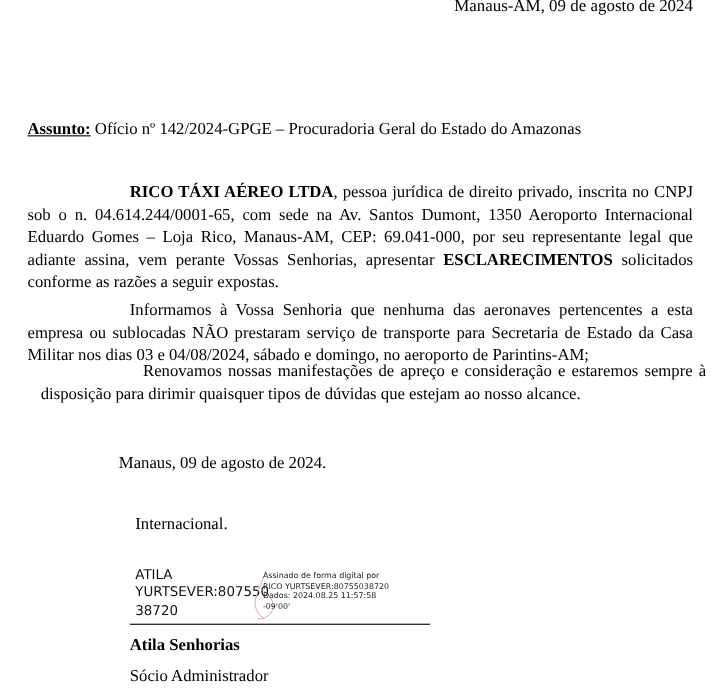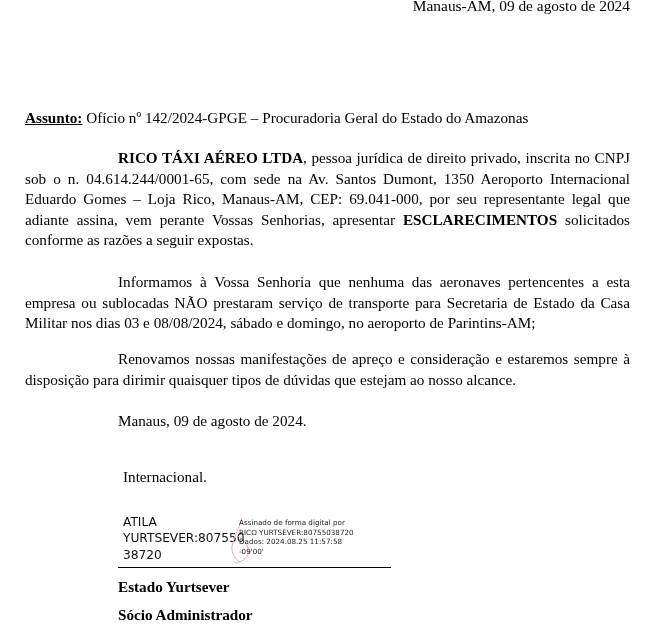--- a/index.html
+++ b/index.html
@@ -10,56 +10,56 @@
   }
   .abs { position: absolute; white-space: nowrap; }
   .date-top { top: -3px; right: 26px; font-size: 15.4px; }
   .subject { top: 109px; left: 25px; }
   .subject b { font-weight: bold; text-decoration: underline; }
   .para {
     position: absolute; left: 25px; width: 605px;
     text-align: justify; line-height: 20.6px;
   }
   .para .indent { display: inline-block; width: 93px; }
-  .p1 { top: 148px; }
+  .p1 { top: 165px; }
   .p2 { top: 272px; }
-  .p3 { top: 349px; }
-  .city-date { top: 412px; left: 118px; }
+  .p3 { top: 328px; margin-left: 12px; }
+  .city-date { top: 412px; left: 108px; }
   .closing { top: 468px; left: 123px; }
   .sig-name {
     top: 514px; left: 123px; white-space: normal;
     font-family: "DejaVu Sans", "Liberation Sans", sans-serif;
     font-size: 12.2px; line-height: 16.4px; color: #111;
     width: 112px;
   }
   .sig-mark {
     position: absolute; top: 516px; left: 228px; width: 26px; height: 50px;
   }
   .sig-detail {
     top: 518px; left: 239px; white-space: normal;
     font-family: "DejaVu Sans", "Liberation Sans", sans-serif;
     font-size: 7.2px; line-height: 9.6px; color: #222; width: 140px;
   }
   .sig-line {
     position: absolute; top: 567px; left: 118px; width: 273px; height: 0;
     border-top: 1px solid #000;
   }
   .signer { top: 578px; left: 118px; font-weight: bold; }
-  .role { top: 606px; left: 118px; font-weight: bold; }
+  .role { top: 606px; left: 118px; font-weight: normal; }
 </style>
 </head>
 <body>
 
 <div class="abs date-top">Manaus-AM, 09 de agosto de 2024</div>
 
 <div class="abs subject"><b>Assunto:</b><span> Ofício nº 142/2024-GPGE – Procuradoria Geral do Estado do Amazonas</span></div>
 
 <div class="para p1"><span class="indent"></span><b>RICO TÁXI AÉREO LTDA</b><span>, pessoa jurídica de direito privado, inscrita no CNPJ sob o n. 04.614.244/0001-65, com sede na Av. Santos Dumont, 1350 Aeroporto Internacional Eduardo Gomes – Loja Rico, Manaus-AM, CEP: 69.041-000, por seu representante legal que adiante assina, vem perante Vossas Senhorias, apresentar </span><b>ESCLARECIMENTOS</b><span> solicitados conforme as razões a seguir expostas.</span></div>
 
-<div class="para p2"><span class="indent"></span><span>Informamos à Vossa Senhoria que nenhuma das aeronaves pertencentes a esta empresa ou sublocadas NÃO prestaram serviço de transporte para Secretaria de Estado da Casa Militar nos dias 03 e 08/08/2024, sábado e domingo, no aeroporto de Parintins-AM;</span></div>
+<div class="para p2"><span class="indent"></span><span>Informamos à Vossa Senhoria que nenhuma das aeronaves pertencentes a esta empresa ou sublocadas NÃO prestaram serviço de transporte para Secretaria de Estado da Casa Militar nos dias 03 e 04/08/2024, sábado e domingo, no aeroporto de Parintins-AM;</span></div>
 
 <div class="para p3"><span class="indent"></span><span>Renovamos nossas manifestações de apreço e consideração e estaremos sempre à disposição para dirimir quaisquer tipos de dúvidas que estejam ao nosso alcance.</span></div>
 
 <div class="abs city-date">Manaus, 09 de agosto de 2024.</div>
 
 <div class="abs closing">Internacional.</div>
 
 <div class="abs sig-name">ATILA YURTSEVER:807550 38720</div>
 
 <svg class="sig-mark" viewBox="0 0 26 50">
@@ -68,14 +68,14 @@
 
 <div class="abs sig-detail">
   <div>Assinado de forma digital por</div>
   <div>RICO YURTSEVER:80755038720</div>
   <div>Dados: 2024.08.25 11:57:58</div>
   <div>-09'00'</div>
 </div>
 
 <div class="sig-line"></div>
 
-<div class="abs signer">Estado Yurtsever</div>
+<div class="abs signer">Atila Senhorias</div>
 <div class="abs role">Sócio Administrador</div>
 
 </body></html>

